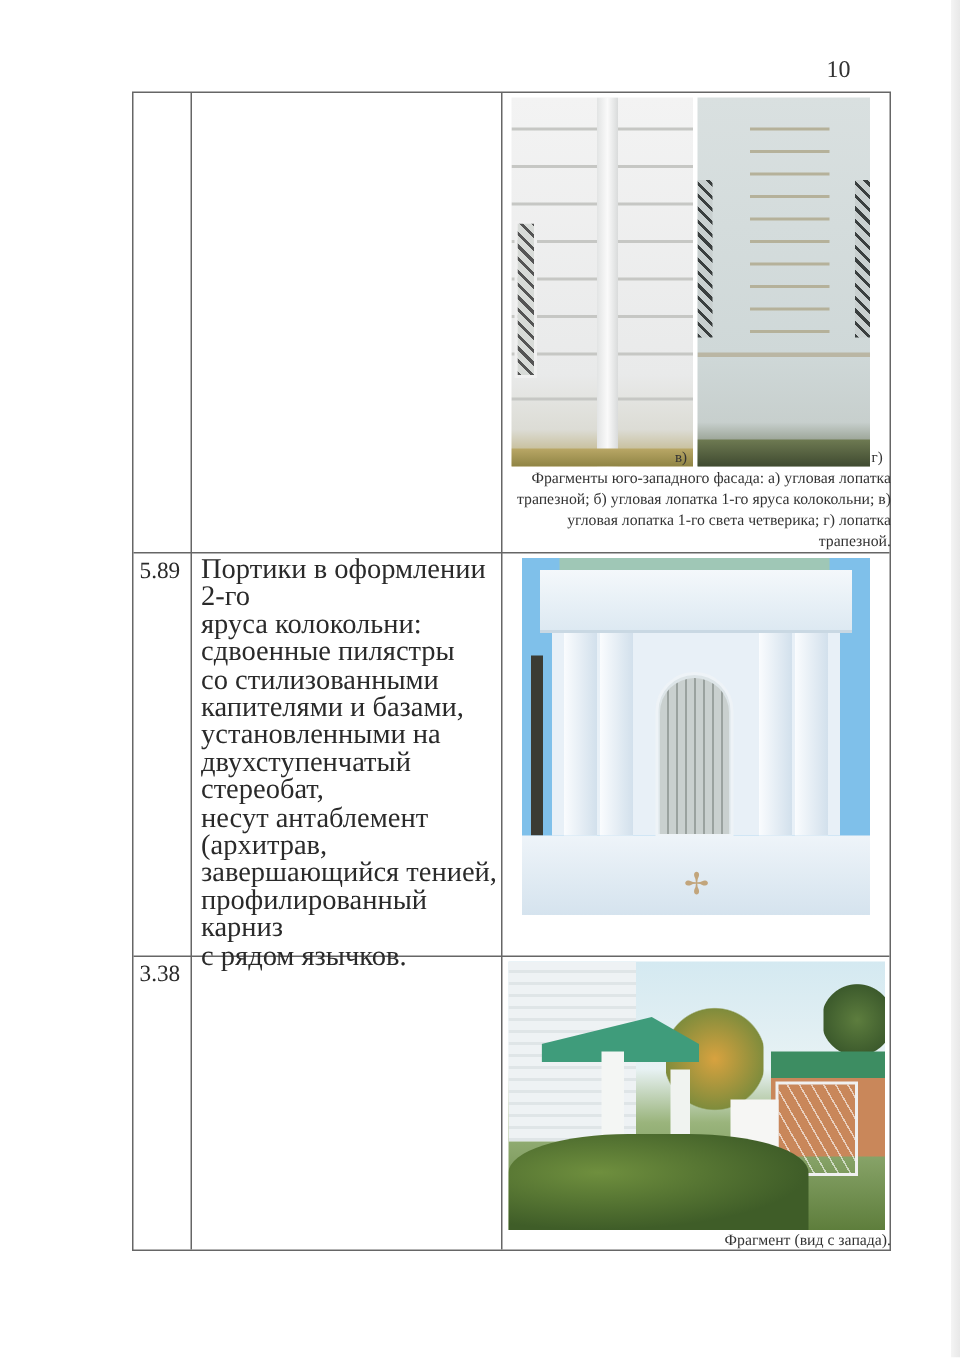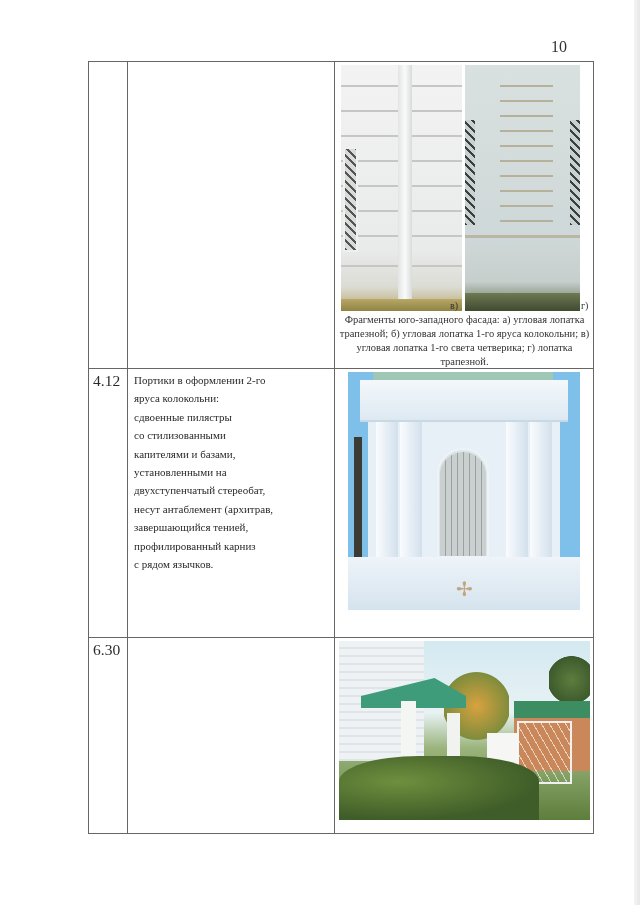--- a/index.html
+++ b/index.html
@@ -5,23 +5,23 @@
   * { box-sizing: border-box; margin: 0; padding: 0; }
   html, body { width: 640px; height: 905px; background: #ffffff; overflow: hidden; }
   body { position: relative; font-family: "Liberation Serif", "DejaVu Serif", serif; color: #2a2a2a; }
   .page-edge { position: absolute; right: 0; top: 0; width: 6px; height: 905px; background: linear-gradient(to right, #f4f4f4, #e8e8e8); }
   .page-number { position: absolute; top: 38px; left: 551px; font-size: 16px; color: #333; }
   .tbl { position: absolute; left: 88px; top: 61px; width: 506px; height: 773px; border: 1px solid #666; }
   .row { position: absolute; left: 0; width: 100%; border-bottom: 1px solid #666; }
   .row.last { border-bottom: none; }
   .vline { position: absolute; top: 0; bottom: 0; width: 1px; background: #666; }
   .cell-num { position: absolute; left: 4px; top: 3px; font-size: 15.5px; }
-  .cell-desc { position: absolute; left: 45px; top: 2px; width: 200px; font-size: 11px; line-height: 18.4px; white-space: pre-line; }
+  .cell-desc { position: absolute; left: 45px; top: 2px; width: 200px; font-size: 19px; line-height: 18.4px; white-space: pre-line; }
   .cell-img { position: absolute; left: 246px; top: 0; width: 259px; height: 100%; }
-  .caption { position: absolute; left: 0; width: 100%; text-align: center; font-size: 10.5px; line-height: 14px; color: #333; }
+  .caption { position: absolute; left: 0; width: 100%; text-align: right; font-size: 10.5px; line-height: 14px; color: #333; }
   .photo { position: absolute; overflow: hidden; }
   .lbl { position: absolute; font-size: 10px; color: #333; }
 
   
   .p1 { left: 6px; top: 3px; width: 121px; height: 246px; background: linear-gradient(#f3f3f3, #e9eaea 75%, #dcdcd5 90%, #b7a86e 100%); }
   .p1 .pilaster { position:absolute; left: 57px; top: 0; width: 14px; height: 100%; background: linear-gradient(to right,#e2e4e4,#fafafa,#d9dbdb); }
   .p1 .band { position:absolute; left: 0; width: 100%; height: 2px; background: #c6c7c4; }
   .p1 .win { position:absolute; left: 2px; top: 82px; width: 15px; height: 105px; background: repeating-linear-gradient(45deg,#555 0 2px,#d8dbd8 2px 6px); border: 2px solid #f0f0f0; }
   .p1 .grass { position:absolute; left:0; bottom:0; width:100%; height:12px; background: linear-gradient(#b9a766,#8f8444); }
   
@@ -99,21 +99,21 @@
         <div class="cornice"></div>
         <div class="grass"></div>
       </div>
       <span class="lbl" style="left:115px;top:238px">в)</span>
       <span class="lbl" style="left:246px;top:238px">г)</span>
       <div class="caption" style="top:251px">Фрагменты юго-западного фасада: а) угловая лопатка трапезной; б) угловая лопатка 1-го яруса колокольни; в) угловая лопатка 1-го света четверика; г) лопатка трапезной.</div>
     </div>
   </div>
 
   <div class="row" style="top:307px;height:269px">
-    <div class="cell-num">4.12</div>
+    <div class="cell-num">5.89</div>
     <div class="cell-desc">Портики в оформлении 2-го
 яруса колокольни:
 сдвоенные пилястры
 со стилизованными
 капителями и базами,
 установленными на
 двухступенчатый стереобат,
 несут антаблемент (архитрав,
 завершающийся тенией,
 профилированный карниз
@@ -130,29 +130,30 @@
         <div class="arch"></div>
         <div class="door"></div>
         <div class="pipe"></div>
         <div class="base"></div>
         <div class="cross">✢</div>
       </div>
     </div>
   </div>
 
   <div class="row last" style="top:576px;height:197px">
-    <div class="cell-num">6.30</div>
+    <div class="cell-num">3.38</div>
     <div class="cell-img">
       <div class="photo p4">
         <div class="tree"></div>
         <div class="tree2"></div>
         <div class="wall"></div>
         <div class="canopy"></div>
         <div class="col1"></div>
         <div class="col2"></div>
         <div class="shed"></div>
         <div class="gate"></div>
         <div class="pillar"></div>
         <div class="bush"></div>
       </div>
+      <div class="caption" style="top:183px">Фрагмент (вид с запада).</div>
     </div>
   </div>
 </div>
 
 </body></html>

